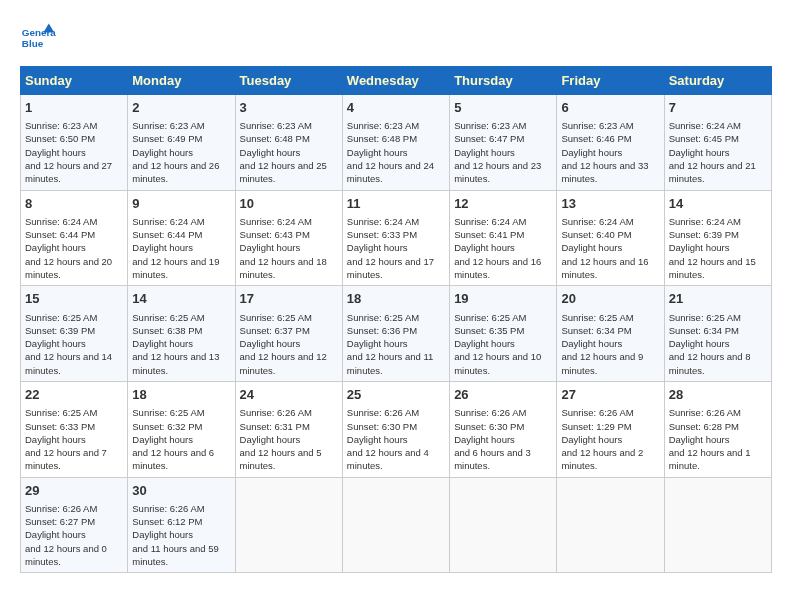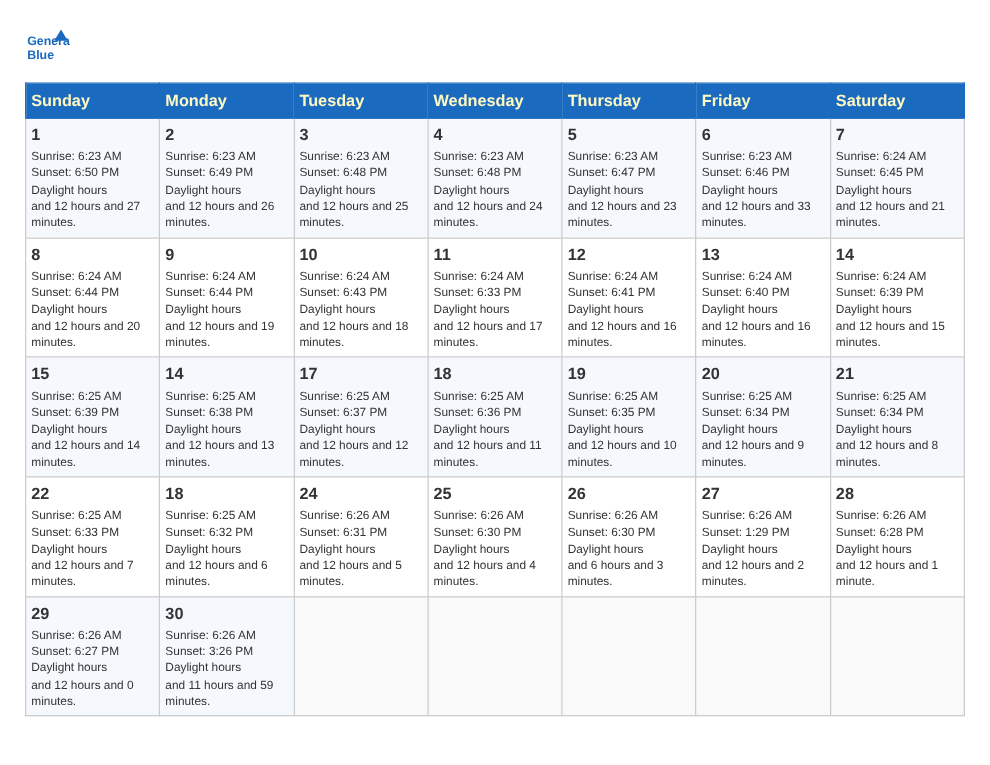--- a/index.html
+++ b/index.html
@@ -320,21 +320,21 @@
         <td>
         <span class="day-number">29</span>
         <span>Sunrise: 6:26 AM</span><br>
         <span>Sunset: 6:27 PM</span><br>
         <span>Daylight hours</span><br>
         <span>and 12 hours and 0 minutes.</span>
       </td>
         <td>
         <span class="day-number">30</span>
         <span>Sunrise: 6:26 AM</span><br>
-        <span>Sunset: 3:26 PM</span><br>
+        <span>Sunset: 6:12 PM</span><br>
         <span>Daylight hours</span><br>
         <span>and 11 hours and 59 minutes.</span>
       </td>
         <td class="empty-cell"></td>
         <td class="empty-cell"></td>
         <td class="empty-cell"></td>
         <td class="empty-cell"></td>
         <td class="empty-cell"></td>
       </tr>
     </tbody>

